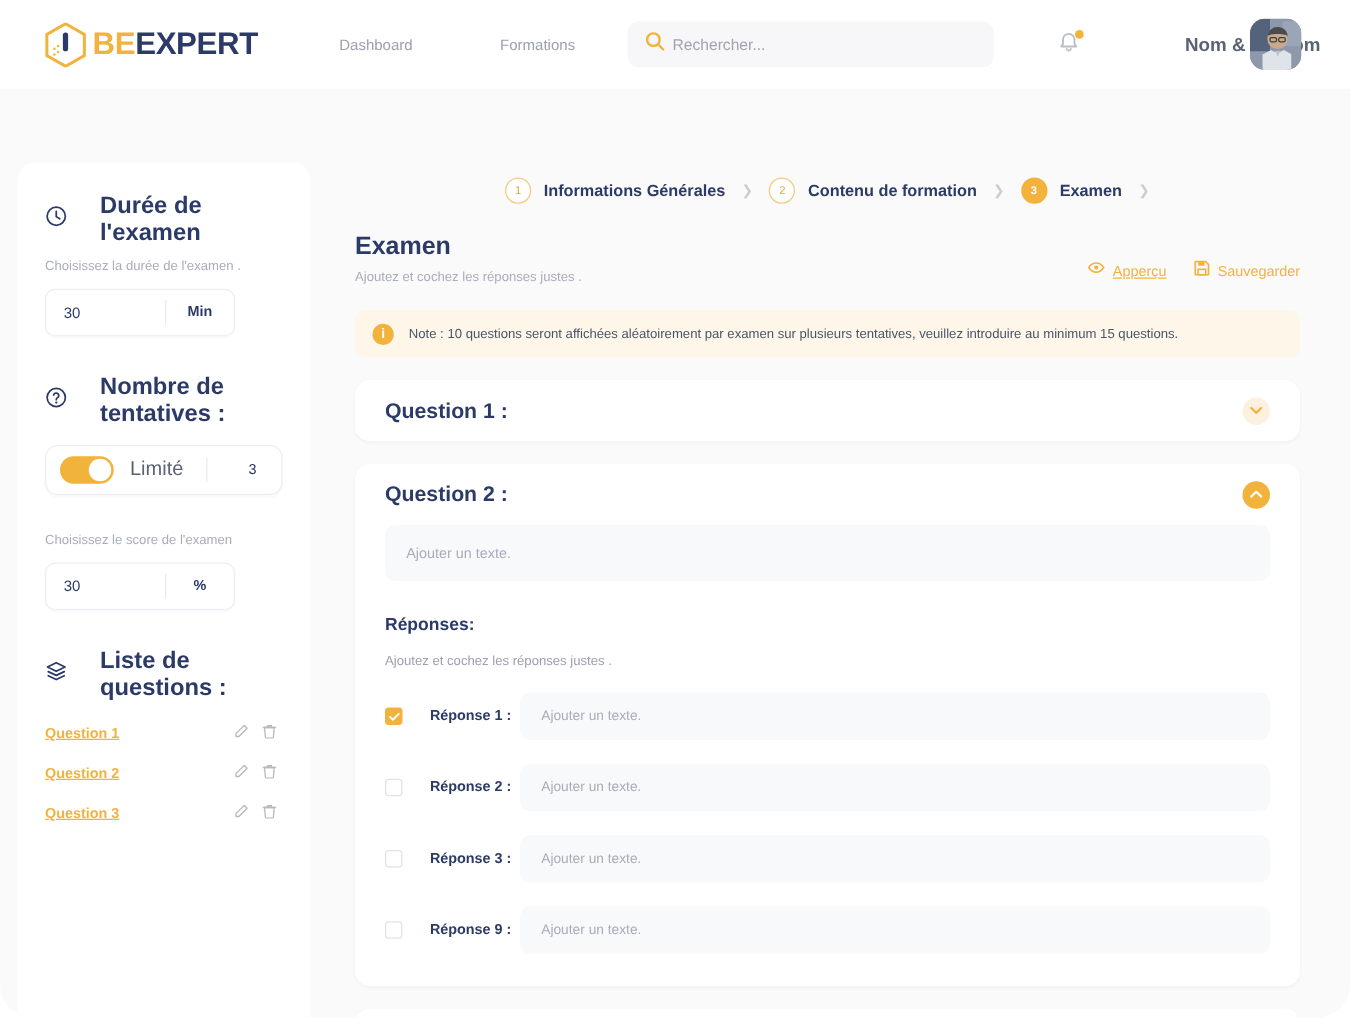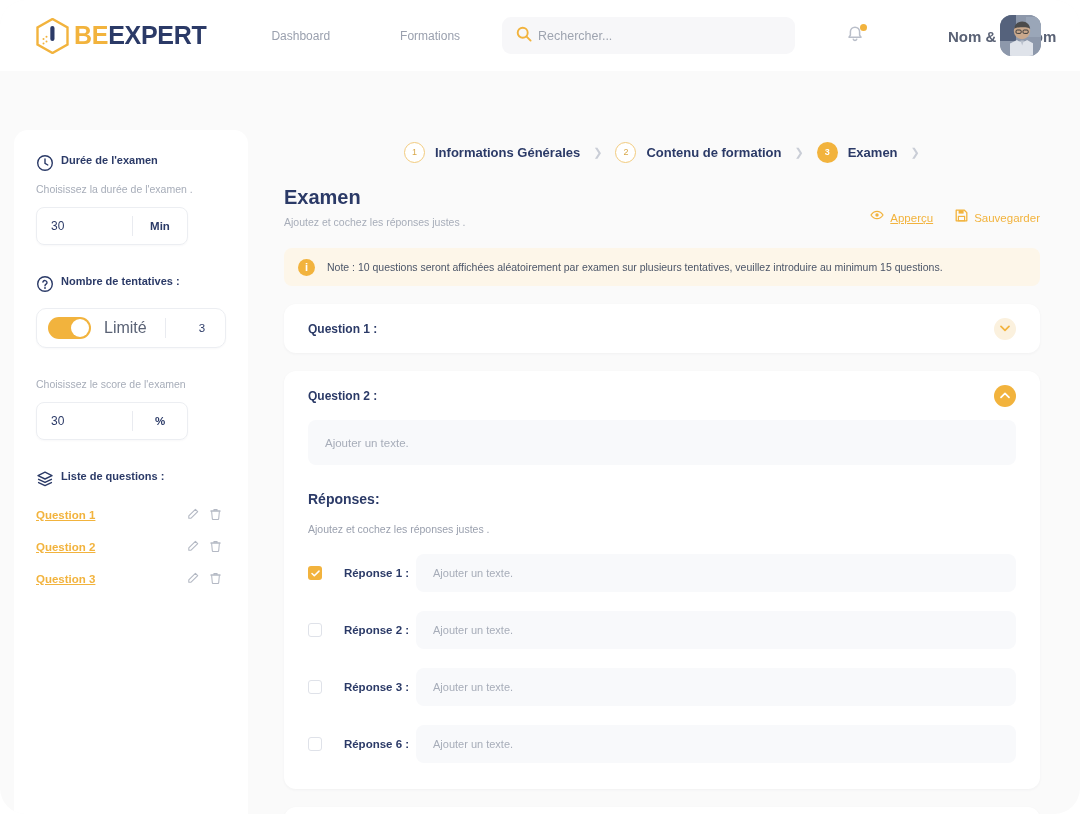--- a/index.html
+++ b/index.html
@@ -77,22 +77,22 @@
 
   
   .sidebar {
     position: absolute; left: 14px; top: 130px;
     width: 234px; height: 684px;
     background: #ffffff;
     border-radius: 14px 14px 0 0;
     padding: 24px 22px 0 22px;
   }
   .sb-head {
-    display: flex; align-items: flex-start; gap: 7px;
-    color: #2B3A67; font-size: 11px; font-weight: 700;
+    display: flex; align-items: center; gap: 26px;
+    color: #2B3A67; font-size: 19px; font-weight: 700;
   }
   .sb-sub {
     margin-top: 9px; font-size: 10.5px; color: #a7adb9;
   }
   .sb-field {
     margin-top: 12px; height: 38px; width: 152px;
     border: 1px solid #eceef2; border-radius: 8px;
     display: flex; align-items: center;
     box-shadow: 0 1px 2px rgba(30,40,70,0.03);
   }
@@ -170,21 +170,21 @@
   .note .txt { font-size: 10.5px; color: #4b5568; }
 
   .qcard {
     margin-top: 18px; background: #ffffff; border-radius: 12px;
     box-shadow: 0 1px 3px rgba(40,50,80,0.045);
     position: relative;
   }
   .qcard-head {
     height: 49px; display: flex; align-items: center; padding: 0 24px;
   }
-  .qcard-title { font-size: 12px; font-weight: 700; color: #2B3A67; flex: 1; }
+  .qcard-title { font-size: 17px; font-weight: 700; color: #2B3A67; flex: 1; }
   .toggle-circle {
     width: 22px; height: 22px; border-radius: 50%;
     display: flex; align-items: center; justify-content: center;
   }
   .toggle-circle.collapsed { background: #fbf1de; }
   .toggle-circle.expanded { background: #F2B33D; }
   .toggle-circle svg { display:block; }
 
   .qbody { padding: 0 24px 26px 24px; }
   .fake-textarea {
@@ -480,21 +480,21 @@
         </div>
 
         <div class="rep-row">
           <span class="cbox off"></span>
           <span class="rep-label">Réponse 3 :</span>
           <span class="rep-input">Ajouter un texte.</span>
         </div>
 
         <div class="rep-row">
           <span class="cbox off"></span>
-          <span class="rep-label">Réponse 6 :</span>
+          <span class="rep-label">Réponse 9 :</span>
           <span class="rep-input">Ajouter un texte.</span>
         </div>
       </div>
     </div>
 
     <div class="qcard">
       <div class="qcard-head">
         
         
       </div>

